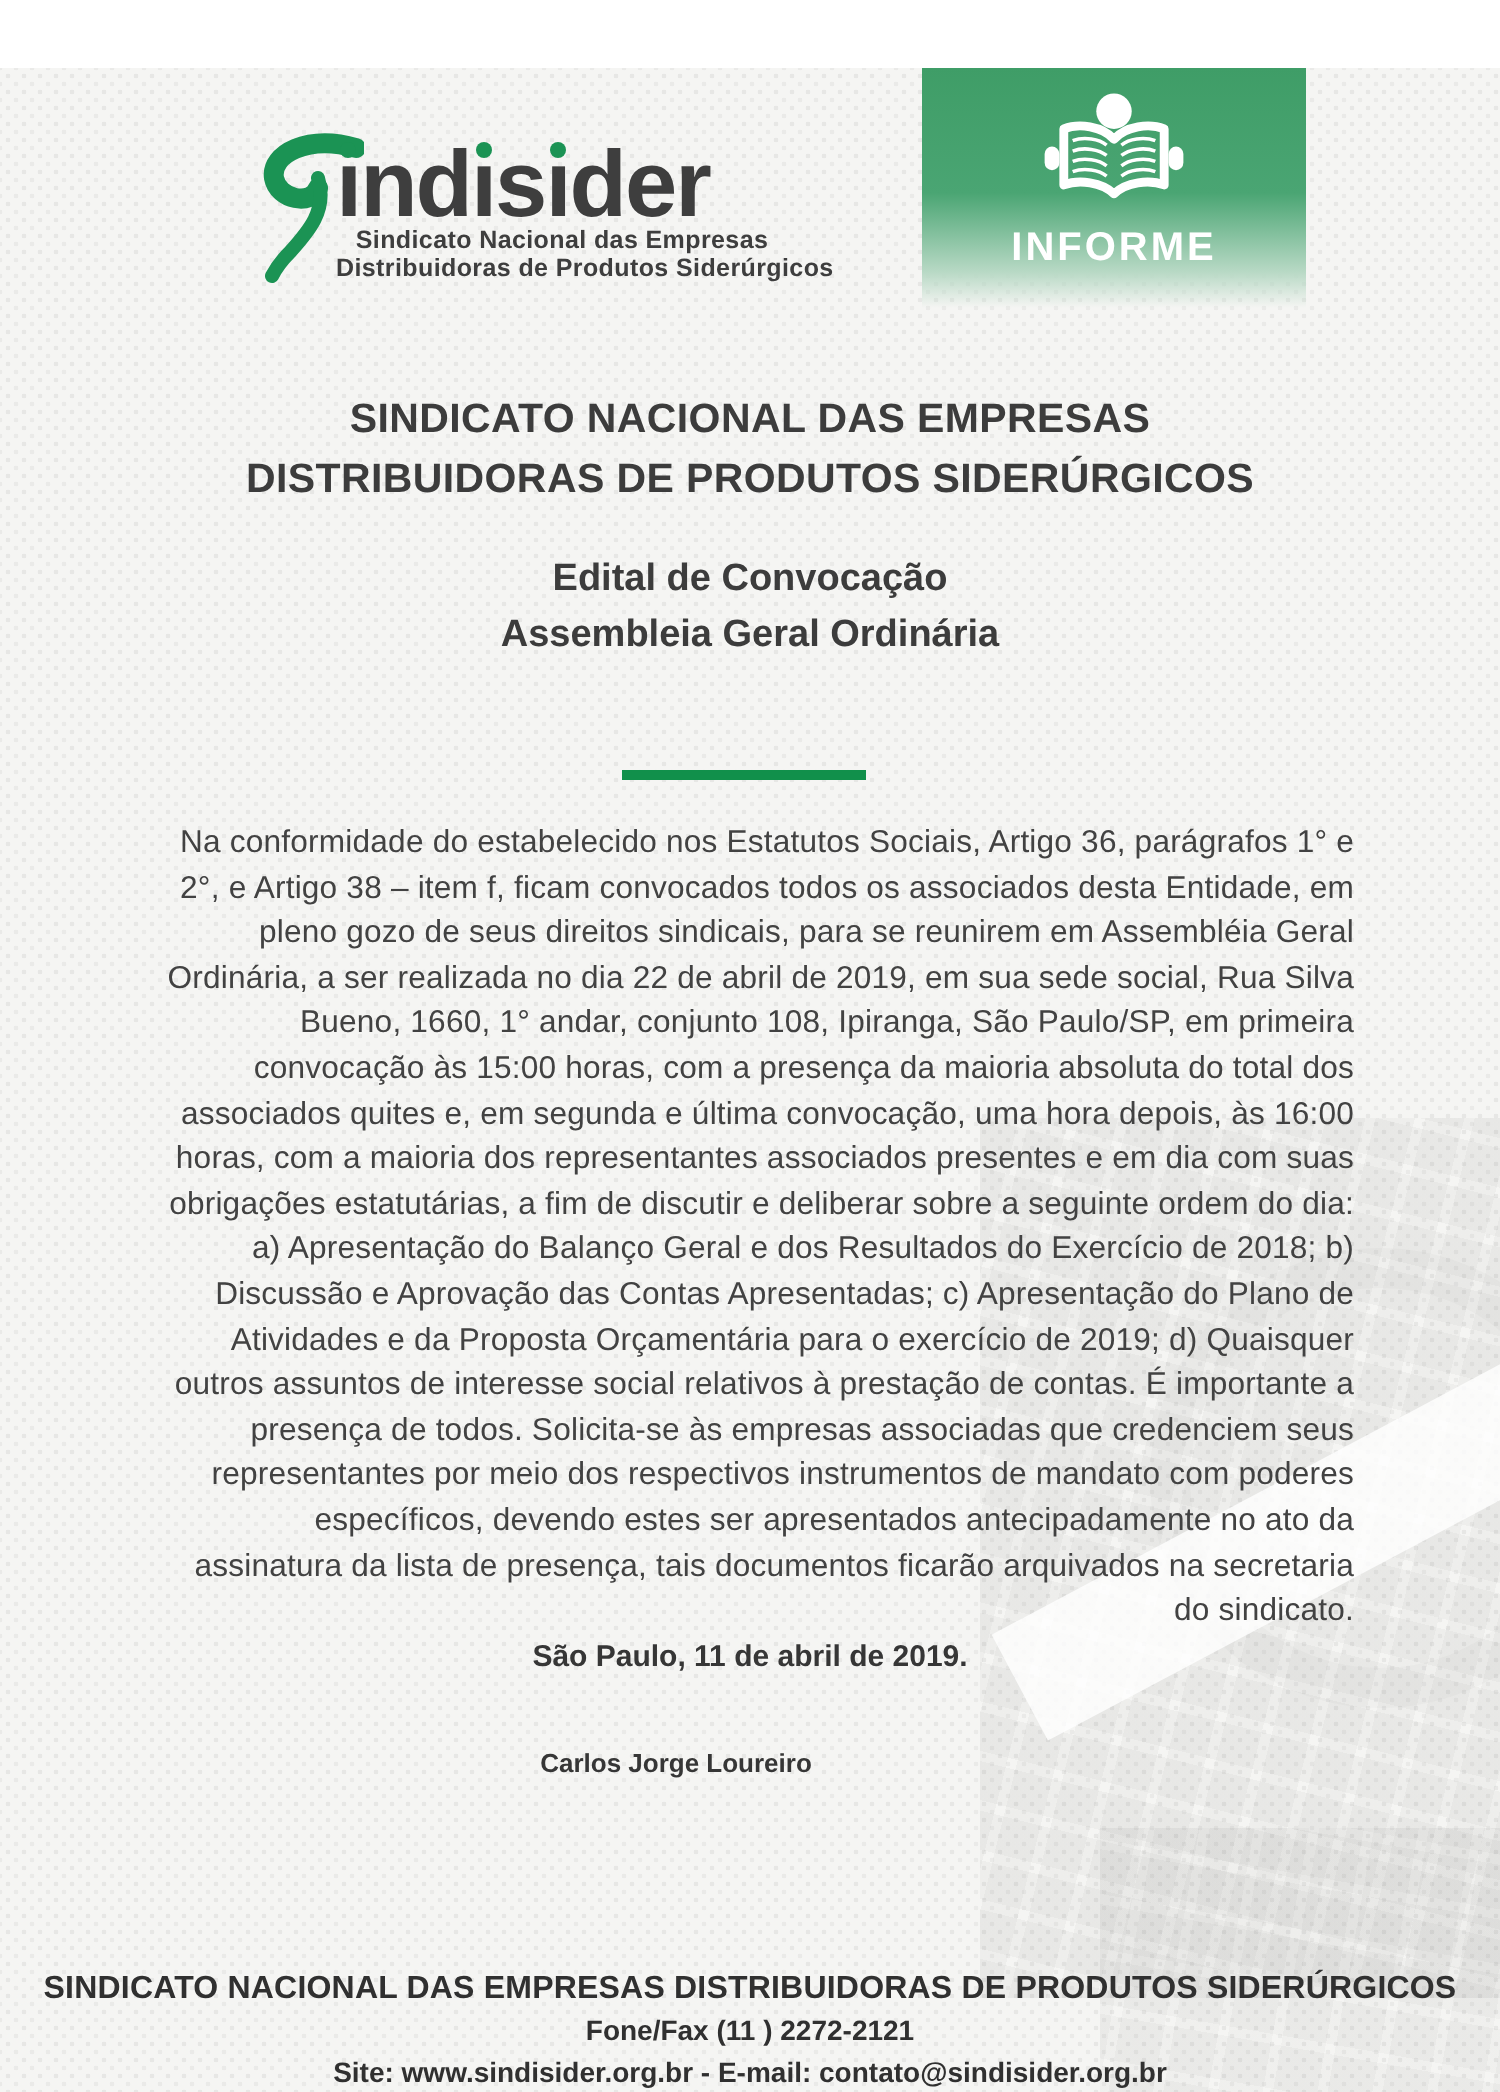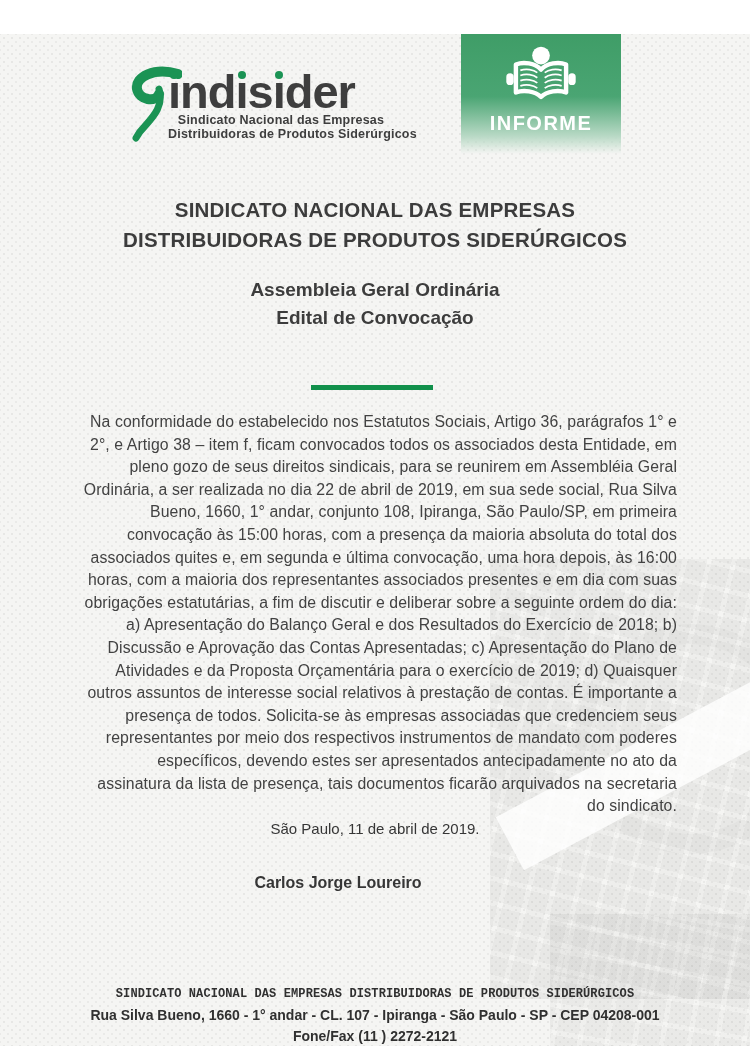--- a/index.html
+++ b/index.html
@@ -48,47 +48,47 @@
   }
   .gi { position:relative; display:inline-block; }
   .gi::after {
     content:''; position:absolute; left:50%; transform:translateX(-50%);
     top:3px; width:8px; height:8px; border-radius:50%; background:#1b9354;
   }
   .taglines { position:absolute; left:40px; top:52px; width:226px; text-align:center; }
   .tagline { font-size:12.5px; font-weight:700; line-height:13.5px; color:#3e3e3e; letter-spacing:0.2px; white-space:nowrap; }
   
   .badge {
-    position:absolute; left:461px; top:0; width:160px; height:120px; text-align:center;
+    position:absolute; left:461px; top:0; width:192px; height:120px; text-align:center;
     background:linear-gradient(180deg, #3f9d67 0%, #4aa573 52%, #b8d9c5 85%, rgba(245,246,244,0) 100%);
   }
   .badge-icon { margin-top:12px; }
   .badge-label {
     margin-top:0px; color:#ffffff; font-size:20px; font-weight:700; letter-spacing:1.5px;
   }
   
   .title-block { position:absolute; top:161px; left:0; width:750px; text-align:center; }
   .title-line { font-size:20.5px; font-weight:700; line-height:30px; color:#3c3c3c; letter-spacing:0.2px; }
   .subtitle-block { position:absolute; top:242px; left:0; width:750px; text-align:center; }
   .subtitle-line { font-size:19px; font-weight:700; line-height:28px; color:#3c3c3c; }
   .divider { position:absolute; top:351px; left:311px; width:122px; height:5px; background:#11904b; }
   .body-text {
     position:absolute; top:377px; left:83px; width:594px;
     font-size:15.8px; line-height:22.6px; color:#424242; letter-spacing:0.1px;
     text-align:right;
   }
   .date-line { position:absolute; top:786px; left:0; width:750px; text-align:center;
-    font-size:15px; font-weight:400; color:#363636; }
+    font-size:15px; font-weight:700; color:#363636; }
   .sig-name { position:absolute; top:840px; left:0; width:676px; text-align:center;
-    font-size:16px; font-weight:700; color:#363636; }
+    font-size:13px; font-weight:700; color:#363636; }
   .sig-title { position:absolute; top:870px; left:0; width:750px; text-align:center;
     font-size:15px; font-weight:700; color:#363636; }
   
   .footer { position:absolute; top:950px; left:0; width:750px; text-align:center; color:#303030; }
-  .footer-line1 { font-size:12px; font-weight:700; line-height:21px; letter-spacing:0.1px;font-family:Liberation Mono, monospace; }
+  .footer-line1 { font-size:16px; font-weight:700; line-height:21px; letter-spacing:0.1px; }
   .footer-line { font-size:14px; font-weight:700; line-height:21px; }
 </style>
 </head>
 <body>
 
 <div class="page">
 
   <div class="wm-grid"></div>
   <div class="wm-circle"></div>
   <div class="wm-band"></div>
@@ -129,30 +129,30 @@
     </div>
     <div class="badge-label">INFORME</div>
   </div>
 
   <div class="title-block">
     <div class="title-line">SINDICATO NACIONAL DAS EMPRESAS</div>
     <div class="title-line">DISTRIBUIDORAS DE PRODUTOS SIDERÚRGICOS</div>
   </div>
 
   <div class="subtitle-block">
+    <div class="subtitle-line">Edital de Convocação</div>
     <div class="subtitle-line">Assembleia Geral Ordinária</div>
-    <div class="subtitle-line">Edital de Convocação</div>
   </div>
 
   <div class="divider"></div>
 
   <div class="body-text">Na conformidade do estabelecido nos Estatutos Sociais, Artigo 36, parágrafos 1° e 2°, e Artigo 38 – item f, ficam convocados todos os associados desta Entidade, em pleno gozo de seus direitos sindicais, para se reunirem em Assembléia Geral Ordinária, a ser realizada no dia 22 de abril de 2019, em sua sede social, Rua Silva Bueno, 1660, 1° andar, conjunto 108, Ipiranga, São Paulo/SP, em primeira convocação às 15:00 horas, com a presença da maioria absoluta do total dos associados quites e, em segunda e última convocação, uma hora depois, às 16:00 horas, com a maioria dos representantes associados presentes e em dia com suas obrigações estatutárias, a fim de discutir e deliberar sobre a seguinte ordem do dia: a) Apresentação do Balanço Geral e dos Resultados do Exercício de 2018; b) Discussão e Aprovação das Contas Apresentadas; c) Apresentação do Plano de Atividades e da Proposta Orçamentária para o exercício de 2019; d) Quaisquer outros assuntos de interesse social relativos à prestação de contas. É importante a presença de todos.  Solicita-se às empresas associadas que credenciem seus representantes por meio dos respectivos instrumentos de mandato com poderes específicos, devendo estes ser apresentados antecipadamente no ato da assinatura da lista de presença, tais documentos ficarão arquivados na secretaria do sindicato.</div>
 
   <div class="date-line">São Paulo, 11 de abril de 2019.</div>
   <div class="sig-name">Carlos Jorge Loureiro</div>
 
   <div class="footer">
     <div class="footer-line1">SINDICATO NACIONAL DAS EMPRESAS DISTRIBUIDORAS DE PRODUTOS SIDERÚRGICOS</div>
-    <div class="footer-line">Rua Silva Bueno, 1660 - 1° andar - CL. 107 - Ipiranga - São Paulo - SP - CEP 04208-001</div>
     <div class="footer-line">Fone/Fax (11 ) 2272-2121</div>
+    <div class="footer-line">Site: www.sindisider.org.br - E-mail: contato@sindisider.org.br</div>
   </div>
 
 </div>
 
 </body></html>

